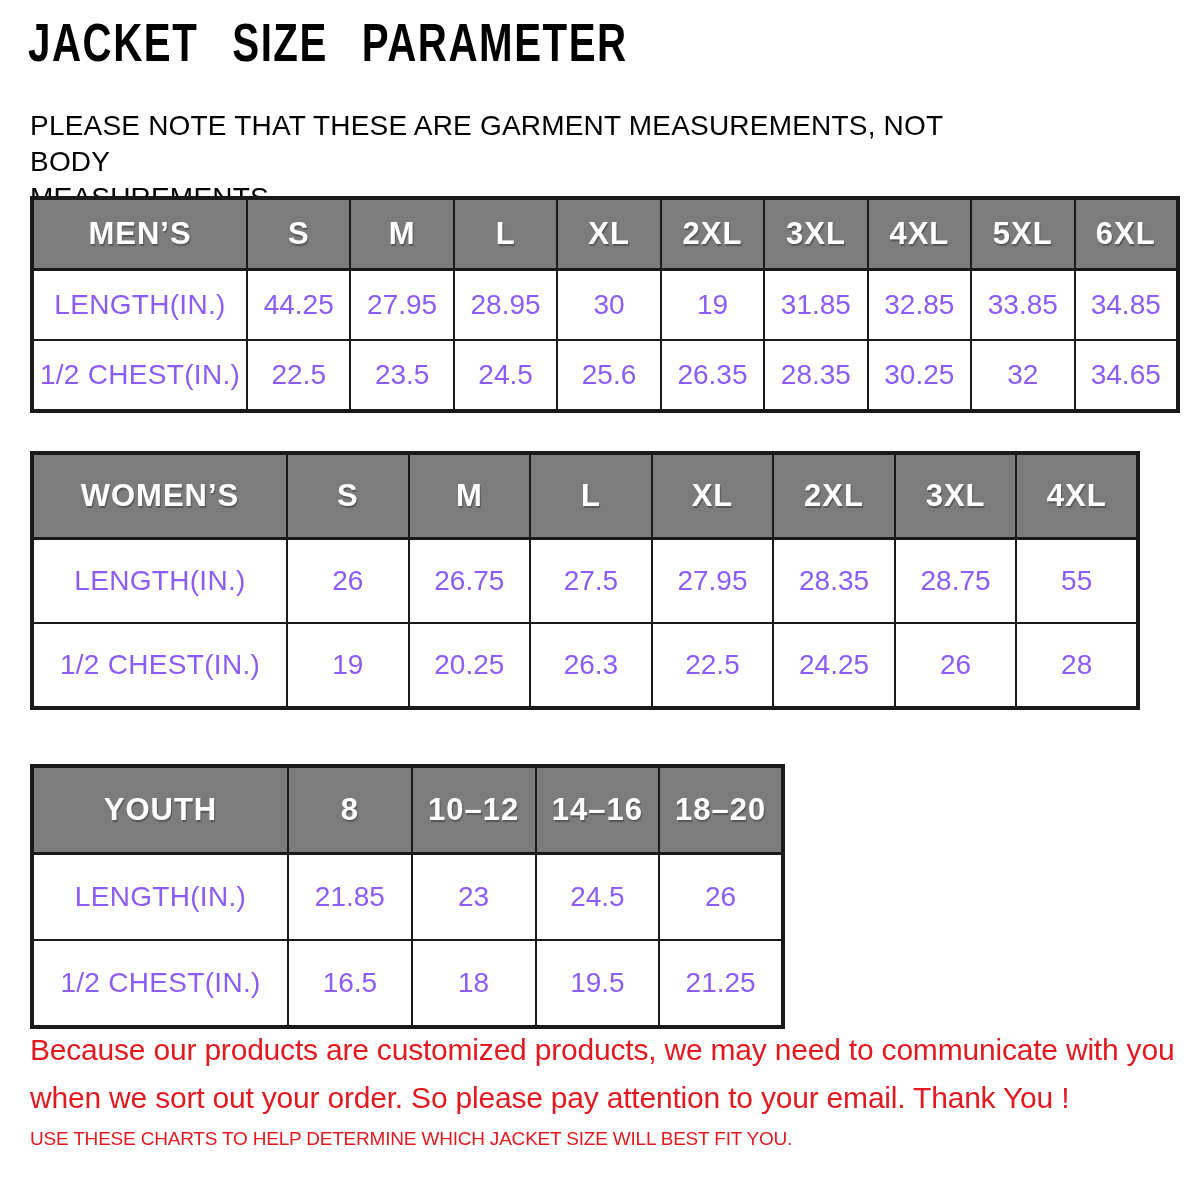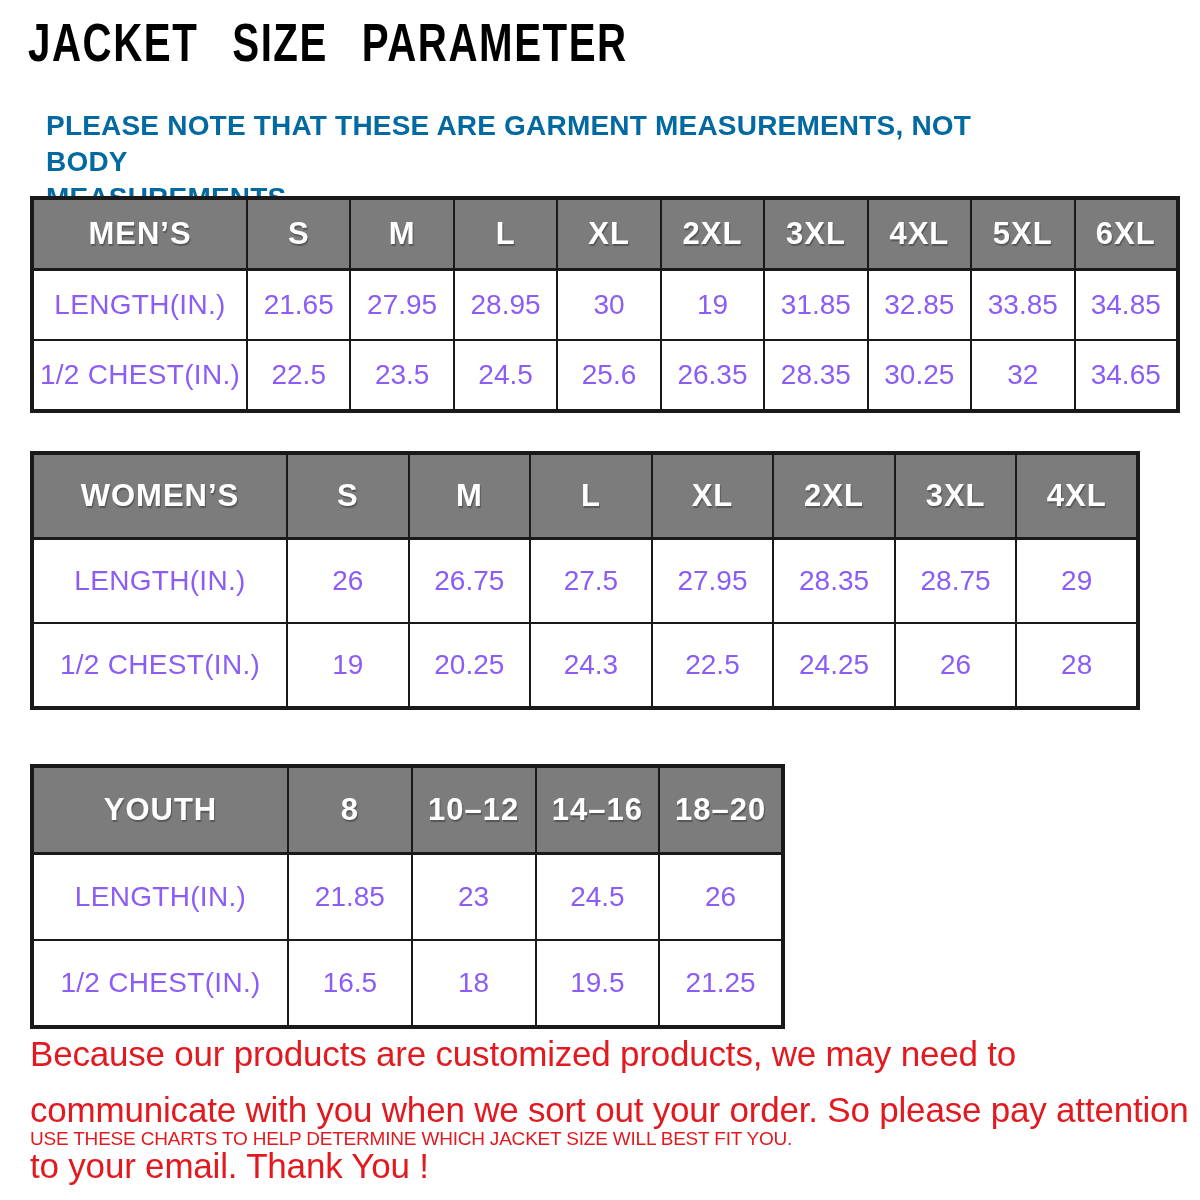--- a/index.html
+++ b/index.html
@@ -9,22 +9,22 @@
   }
   .title{
     position:absolute;left:28px;top:16px;
     font-size:53px;font-weight:bold;color:#000;white-space:nowrap;line-height:1.0;
   }
   .title-inner{
     display:inline-block;transform:scaleX(0.76);transform-origin:0 0;
     letter-spacing:2px;word-spacing:28px;
   }
   .note{
-    position:absolute;left:46px;top:108px;width:940px;
-    font-size:28px;font-weight:bold;color:#0369a1;line-height:1.28;
+    position:absolute;left:30px;top:108px;width:940px;
+    font-size:28px;font-weight:normal;color:#000000;line-height:1.28;
     letter-spacing:0.2px;
   }
   table{
     position:absolute;border-collapse:collapse;table-layout:fixed;
     background:#fff;border:4px solid #1a1a1a;
   }
   th,td{
     border:2px solid #1a1a1a;text-align:center;vertical-align:middle;padding:0;
     overflow:hidden;white-space:nowrap;
   }
@@ -39,21 +39,21 @@
   .t-men th,.t-men td{height:68px;}
   .t-men col.c0{width:215px;}
   .t-wom{left:30px;top:451px;width:1110px;}
   .t-wom th,.t-wom td{height:82px;}
   .t-wom col.c0{width:255px;}
   .t-you{left:30px;top:764px;width:755px;}
   .t-you th,.t-you td{height:84px;}
   .t-you col.c0{width:256px;}
   .footer-para{
     position:absolute;left:30px;top:1026px;width:1165px;
-    font-size:35px;color:#e2191f;line-height:1.6;letter-spacing:-0.2px;
+    font-size:30px;color:#e2191f;line-height:1.6;letter-spacing:-0.2px;
   }
   .footer-line{
     position:absolute;left:30px;top:1128px;width:1165px;
     font-size:19px;color:#e2191f;letter-spacing:-0.2px;white-space:nowrap;
   }
 </style>
 </head>
 <body>
 
 <div class="title">
@@ -88,21 +88,21 @@
         <th>2XL</th>
         <th>3XL</th>
         <th>4XL</th>
         <th>5XL</th>
         <th>6XL</th>
       </tr>
     </thead>
     <tbody>
       <tr>
         <td class="lbl">LENGTH(IN.)</td>
-        <td>21.65</td>
+        <td>44.25</td>
         <td>27.95</td>
         <td>28.95</td>
         <td>30</td>
         <td>19</td>
         <td>31.85</td>
         <td>32.85</td>
         <td>33.85</td>
         <td>34.85</td>
       </tr>
       <tr>
@@ -144,27 +144,27 @@
     </thead>
     <tbody>
       <tr>
         <td class="lbl">LENGTH(IN.)</td>
         <td>26</td>
         <td>26.75</td>
         <td>27.5</td>
         <td>27.95</td>
         <td>28.35</td>
         <td>28.75</td>
-        <td>29</td>
+        <td>55</td>
       </tr>
       <tr>
         <td class="lbl">1/2 CHEST(IN.)</td>
         <td>19</td>
         <td>20.25</td>
-        <td>24.3</td>
+        <td>26.3</td>
         <td>22.5</td>
         <td>24.25</td>
         <td>26</td>
         <td>28</td>
       </tr>
     </tbody>
   </table>
 <table class="t-you">
     <colgroup>
       <col class="c0">

